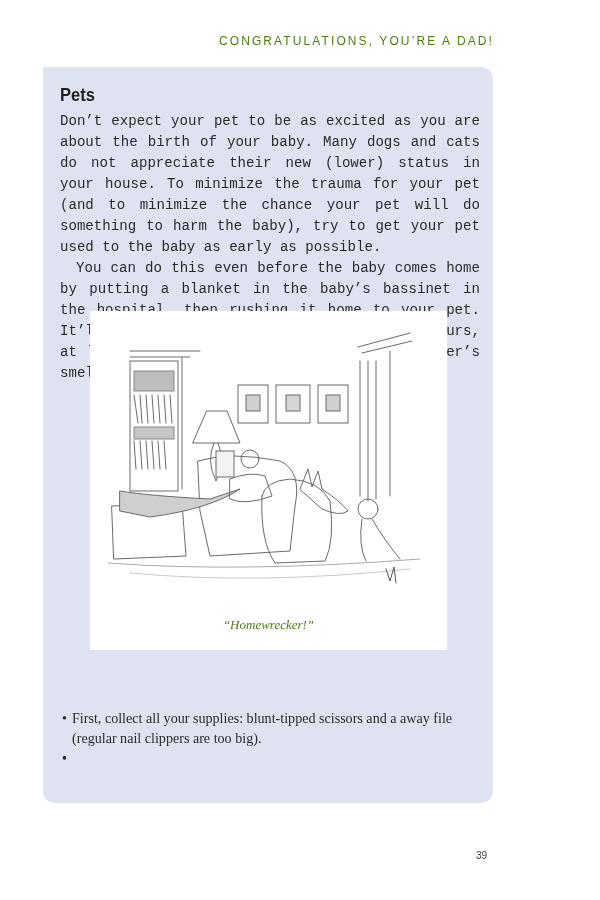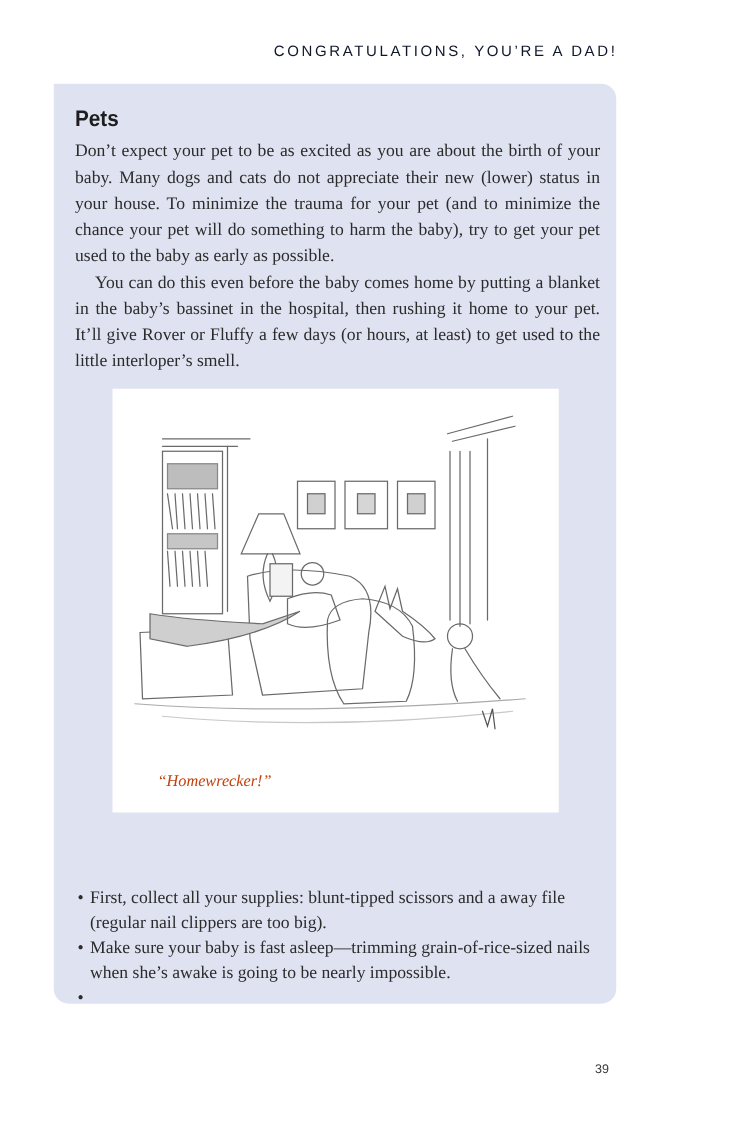--- a/index.html
+++ b/index.html
@@ -10,21 +10,21 @@
       overflow: hidden;
       font-family: "DejaVu Serif", "Liberation Serif", serif;
       color: #2b2b2b;
     }
     .running-head {
       position: absolute;
       top: 34px; right: 106px;
       font-family: "Liberation Sans", sans-serif;
       font-size: 12px;
       letter-spacing: 2.1px;
-      color: #0f172a;
+      color: #4d7c0f;
     }
     .sidebar-box {
       position: absolute;
       left: 43px; top: 67px;
       width: 450px; height: 736px;
       background: #dfe3f1;
       border-radius: 0 12px 12px 12px;
     }
     .sidebar-title {
       position: absolute;
@@ -33,21 +33,21 @@
       font-weight: bold;
       font-size: 18px;
       color: #1e1e1e;
       transform: scaleX(0.92);
       transform-origin: left;
     }
     .sidebar-body {
       position: absolute;
       left: 17px; top: 44px;
       width: 420px;
-      font-family: Liberation Serif, serif;
+      font-family: Liberation Mono, monospace;
       font-size: 14.1px;
       line-height: 21px;
       color: #2b2b2b;
       text-align: justify;
     }
     .sidebar-body p { margin: 0; }
     .sidebar-body p.indent { text-indent: 16px; }
     .cartoon-frame {
       position: absolute;
       left: 47px; top: 244px;
@@ -56,26 +56,25 @@
     }
     .cartoon-art {
       position: absolute;
       left: 0; top: 0;
       width: 357px; height: 300px;
     }
     .cartoon-caption {
       position: absolute;
       left: 0; top: 306px;
       width: 357px;
-      text-align: left;
+      text-align: center;
       font-family: "Liberation Serif", serif;
       font-style: italic;
       font-size: 13px;
-      color: #c2410c;
-      padding-left: 36px;
+      color: #4d7c0f;
     }
     .bullets {
       position: absolute;
       left: 62px; top: 708px;
       width: 434px;
       margin: 0; padding: 0;
       list-style: none;
       font-family: "Liberation Serif", serif;
       font-size: 14.1px;
       line-height: 20px;
@@ -159,20 +158,19 @@
   </div>
 </div>
 
 <ul class="bullets">
   <li>
     <span class="bullet">•</span>
     <span>First, collect all your supplies: blunt-tipped scissors and a away file (regular nail clippers are too big).</span>
   </li>
   <li>
     <span class="bullet">•</span>
-    <span>Make sure your baby is fast asleep—trimming grain-of-rice-sized nails when she’s awake is going to be nearly impossible.</span>
   </li>
   <li>
     <span class="bullet">•</span>
   </li>
 </ul>
 
 <div class="page-number">39</div>
 
 </body></html>

